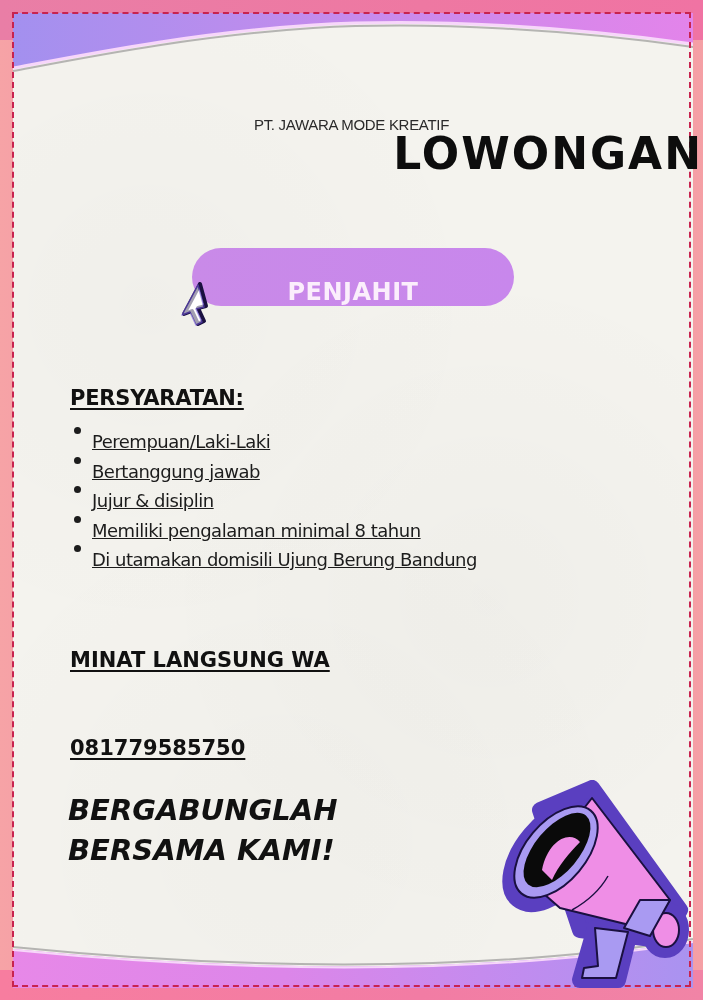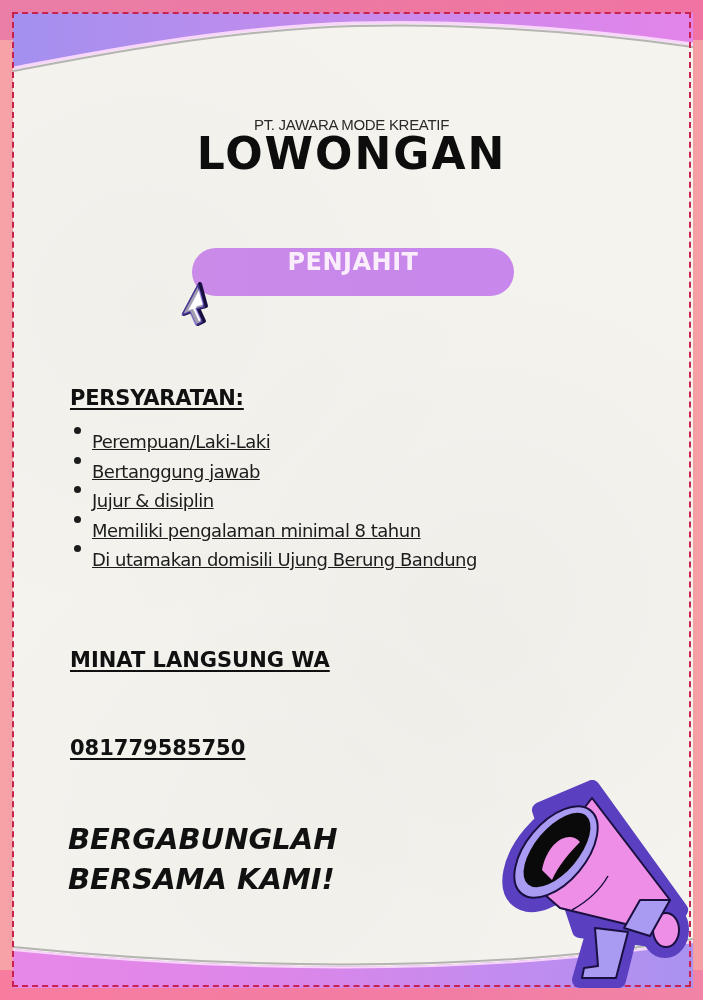--- a/index.html
+++ b/index.html
@@ -53,35 +53,35 @@
       text-align: center;
       font-family: "Liberation Sans", sans-serif;
       font-size: 15px;
       color: #2a2a2a;
       letter-spacing: -0.3px;
       margin-top: 48px;
     }
     .headline {
       position: absolute;
       top: 128px; left: 0; width: 703px;
-      text-align: center;
+      text-align: right;
       font-family: "DejaVu Sans", sans-serif;
       font-weight: bold;
       font-size: 44px;
       line-height: 52px;
       color: #0d0d0d;
       letter-spacing: 2px;
     }
     .pill {
       position: absolute;
       left: 192px; top: 248px;
-      width: 322px; height: 48px;
+      width: 322px; height: 58px;
       border-radius: 29px;
       background: linear-gradient(90deg, #c98ae8, #c887ec);
-      display: flex; align-items: flex-start; justify-content: center;
+      display: flex; align-items: flex-end; justify-content: center;
       font-family: "DejaVu Sans", sans-serif;
       font-weight: bold;
       font-size: 24px;
       color: #fbeefc;
       letter-spacing: 0.5px;
     }
     .cursor {
       position: absolute;
       left: 176px; top: 280px;
       width: 40px; height: 48px;
@@ -139,21 +139,20 @@
     }
     .cta {
       position: absolute;
       left: 68px; top: 790px;
       font-family: "DejaVu Sans", sans-serif;
       font-weight: bold;
       font-style: italic;
       font-size: 29px;
       line-height: 40px;
       color: #111;
-      margin-top: 29px;
     }
     .megaphone {
       position: absolute;
       left: 500px; top: 780px;
       width: 195px; height: 215px;
     }
   </style>
 </head>
 <body>
 

